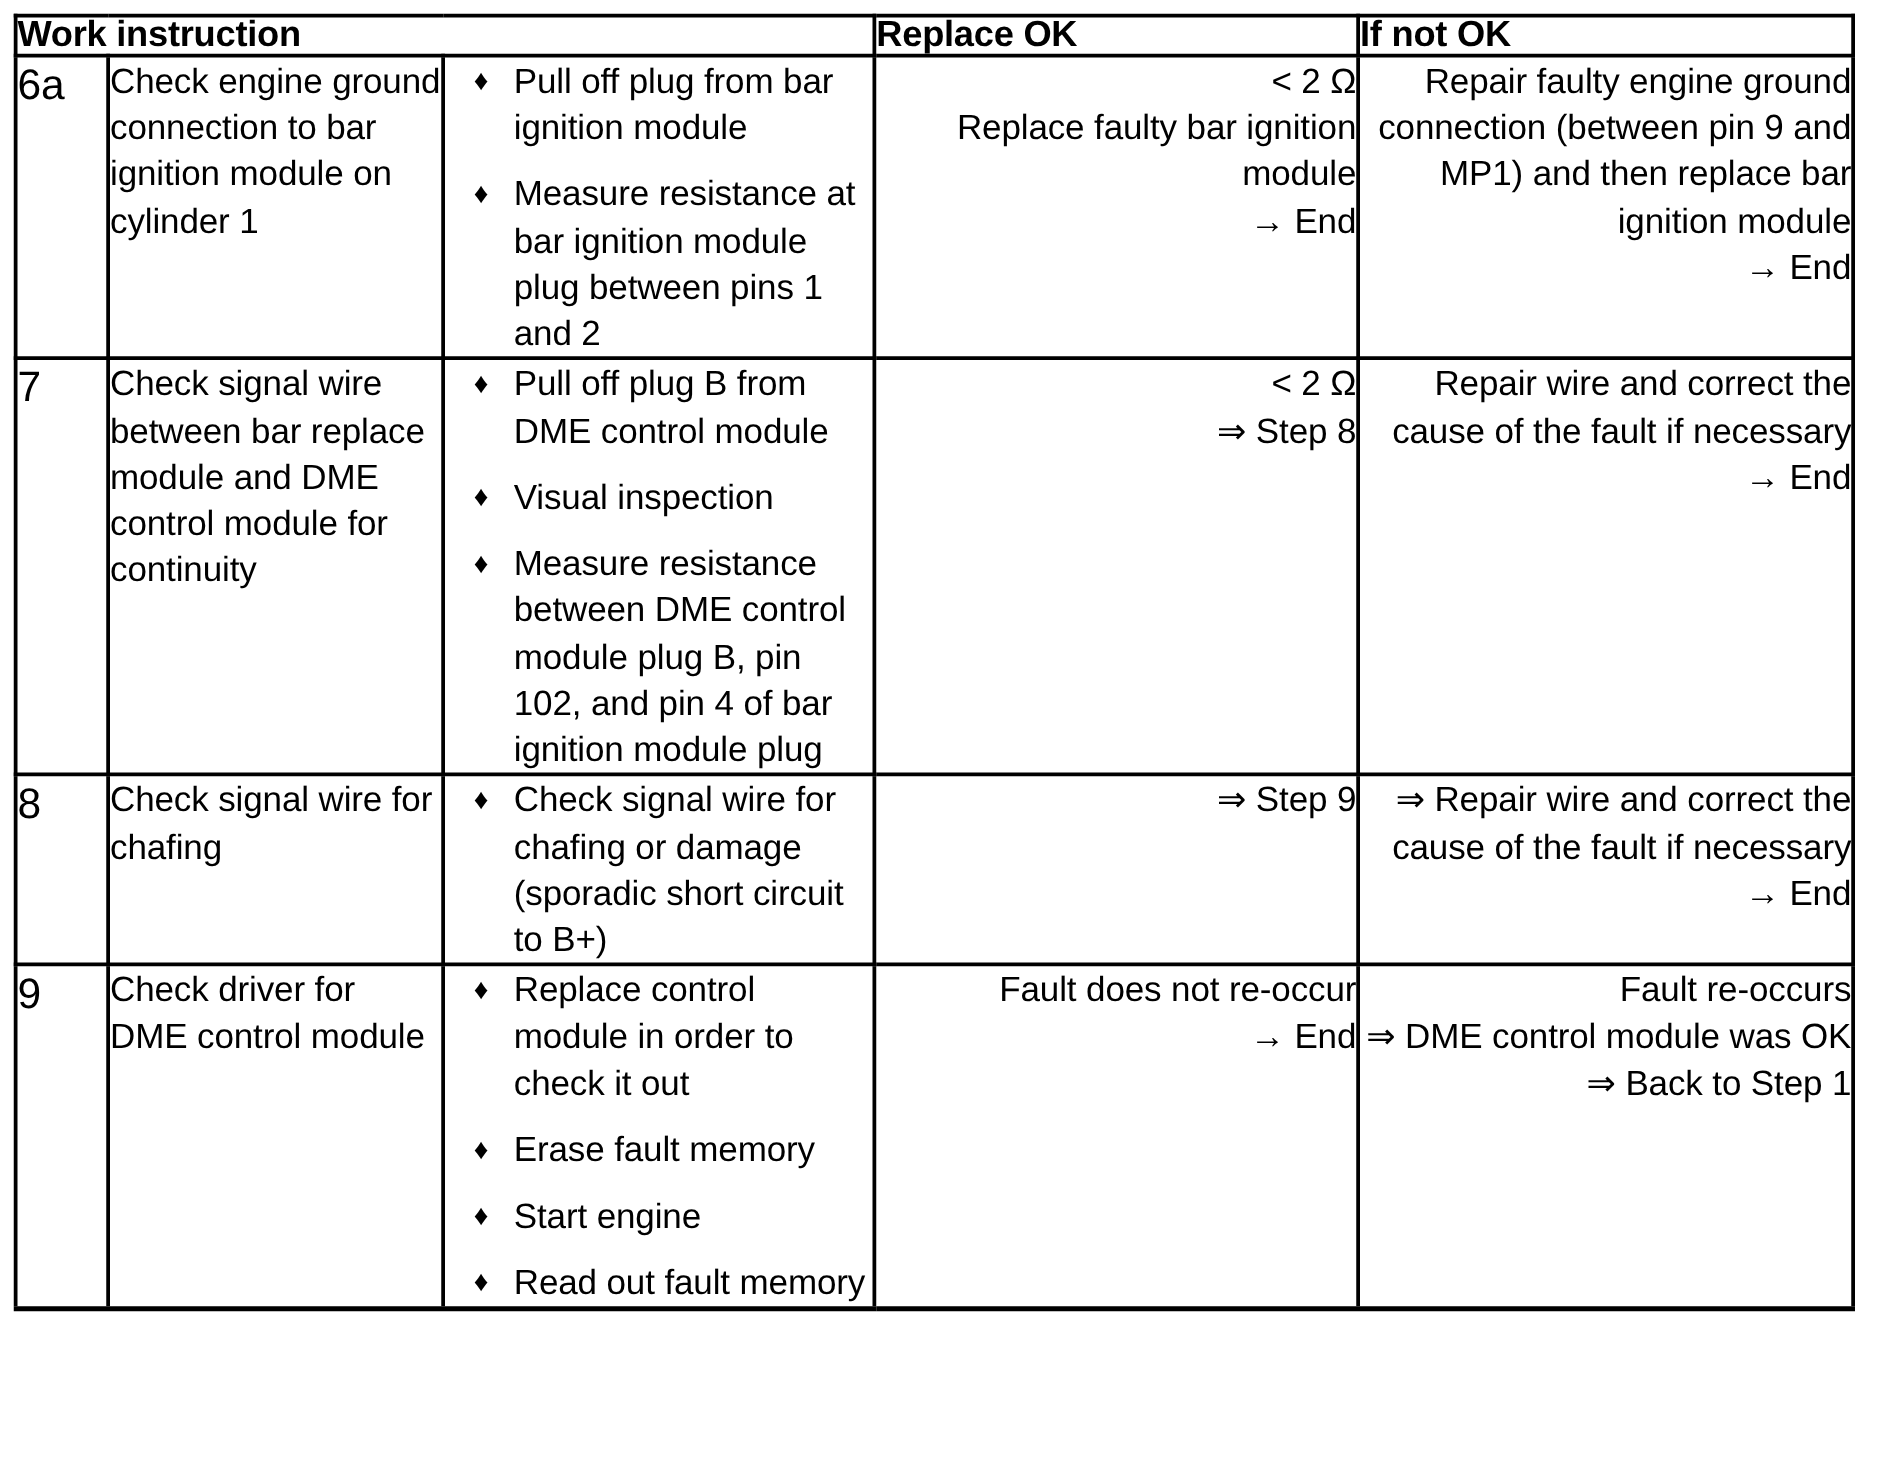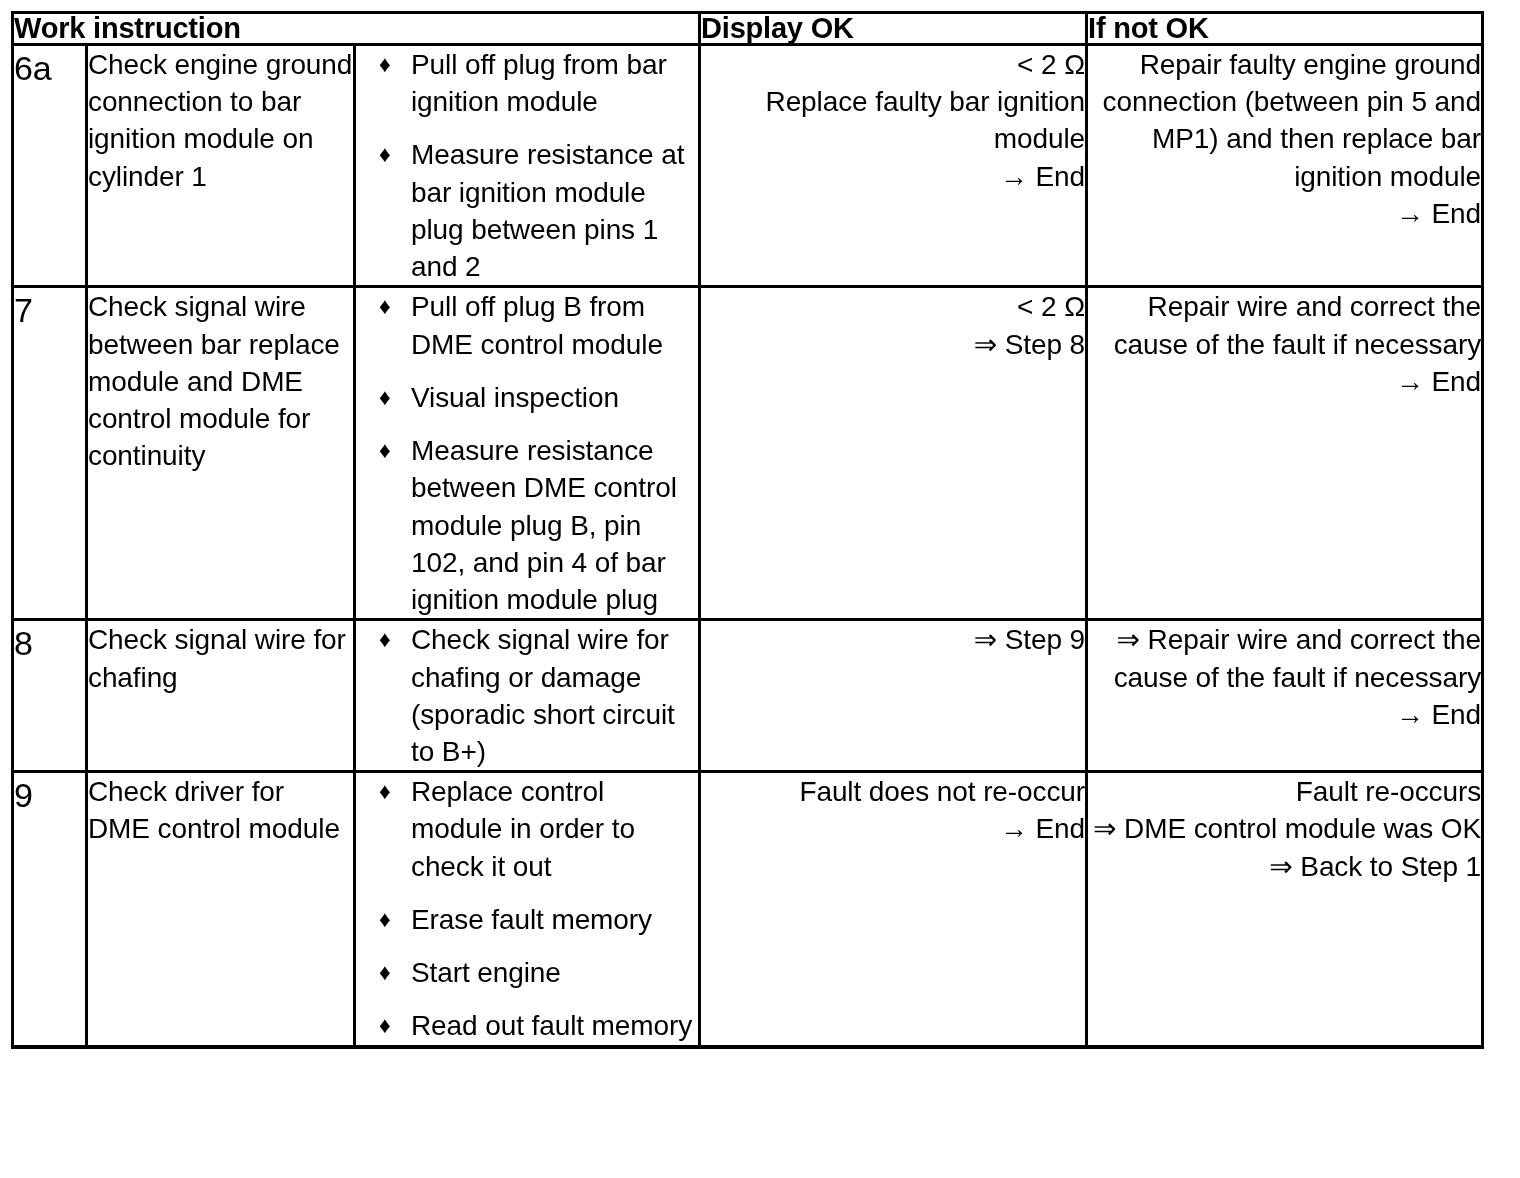--- a/index.html
+++ b/index.html
@@ -130,21 +130,21 @@
       <col class="c-step">
       <col class="c-task">
       <col class="c-action">
       <col class="c-ok">
       <col class="c-notok">
     </colgroup>
 
     <thead>
       <tr>
         <th class="h-work" colspan="3">Work instruction</th>
-        <th>Display OK</th>
+        <th>Replace OK</th>
         <th>If not OK</th>
       </tr>
     </thead>
 
     <tbody>
         <tr>
           <td class="step-cell">6a</td>
           <td class="task-cell">Check engine ground connection to bar ignition module on cylinder 1</td>
           <td class="action-cell">
             <ul class="bullets">
@@ -157,21 +157,21 @@
                 <span class="bullet-text">Measure resistance at bar ignition module plug between pins 1 and 2</span>
               </li>
             </ul>
           </td>
           <td class="ok-cell">
             <span class="line">&lt; 2 Ω</span>
             <span class="line">Replace faulty bar ignition module</span>
             <span class="line">→ End</span>
           </td>
           <td class="notok-cell">
-            <span class="line">Repair faulty engine ground connection (between pin 5 and MP1) and then replace bar ignition module</span>
+            <span class="line">Repair faulty engine ground connection (between pin 9 and MP1) and then replace bar ignition module</span>
             <span class="line">→ End</span>
           </td>
         </tr>
         <tr>
           <td class="step-cell">7</td>
           <td class="task-cell">Check signal wire between bar replace module and DME control module for continuity</td>
           <td class="action-cell">
             <ul class="bullets">
               <li>
                 <span class="bullet-mark">♦</span>

